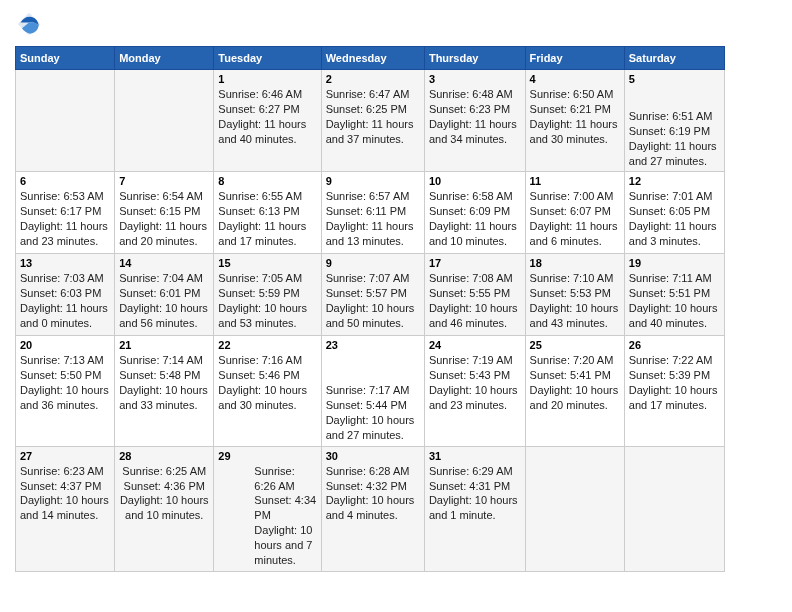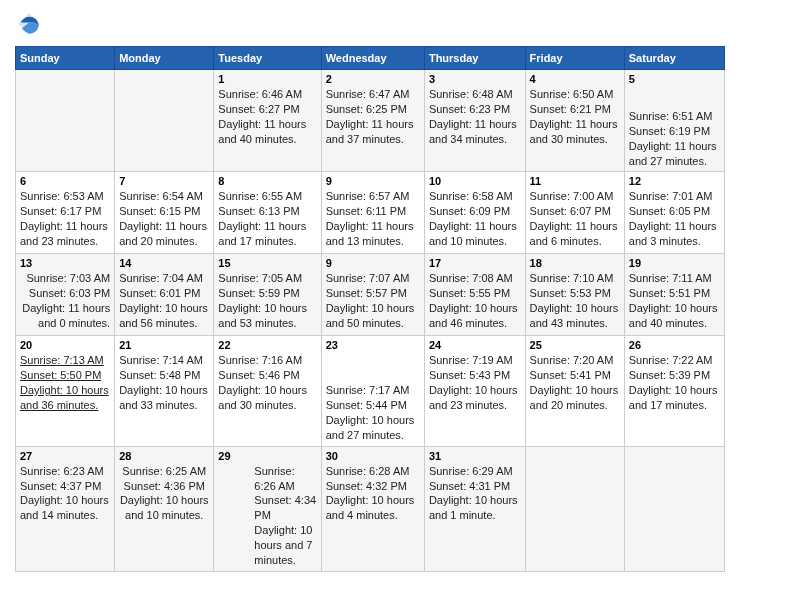--- a/index.html
+++ b/index.html
@@ -200,21 +200,21 @@
           <td>
             <span class="day-num">12</span>
             <div class="day-info" style="white-space: pre-line;">Sunrise: 7:01 AM
 Sunset: 6:05 PM
 Daylight: 11 hours and 3 minutes.</div>
           </td>
         </tr>
         <tr>
           <td>
             <span class="day-num">13</span>
-            <div class="day-info" style="white-space: pre-line; text-align: right;">Sunrise: 7:03 AM
+            <div class="day-info" style="white-space: pre-line;">Sunrise: 7:03 AM
 Sunset: 6:03 PM
 Daylight: 11 hours and 0 minutes.</div>
           </td>
           <td>
             <span class="day-num">14</span>
             <div class="day-info" style="white-space: pre-line;">Sunrise: 7:04 AM
 Sunset: 6:01 PM
 Daylight: 10 hours and 56 minutes.</div>
           </td>
           <td>
@@ -244,21 +244,21 @@
           <td>
             <span class="day-num">19</span>
             <div class="day-info" style="white-space: pre-line;">Sunrise: 7:11 AM
 Sunset: 5:51 PM
 Daylight: 10 hours and 40 minutes.</div>
           </td>
         </tr>
         <tr>
           <td>
             <span class="day-num">20</span>
-            <div class="day-info" style="white-space: pre-line; text-decoration: underline;">Sunrise: 7:13 AM
+            <div class="day-info" style="white-space: pre-line;">Sunrise: 7:13 AM
 Sunset: 5:50 PM
 Daylight: 10 hours and 36 minutes.</div>
           </td>
           <td>
             <span class="day-num">21</span>
             <div class="day-info" style="white-space: pre-line;">Sunrise: 7:14 AM
 Sunset: 5:48 PM
 Daylight: 10 hours and 33 minutes.</div>
           </td>
           <td>

